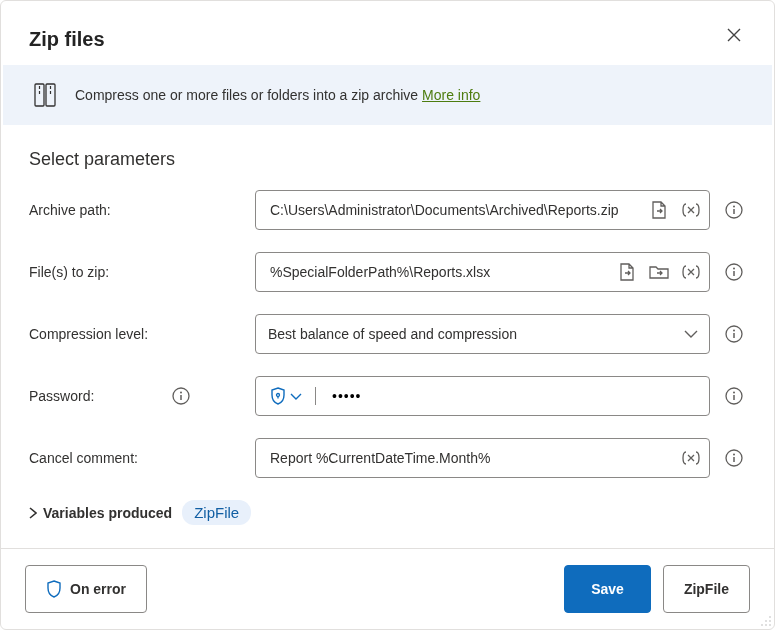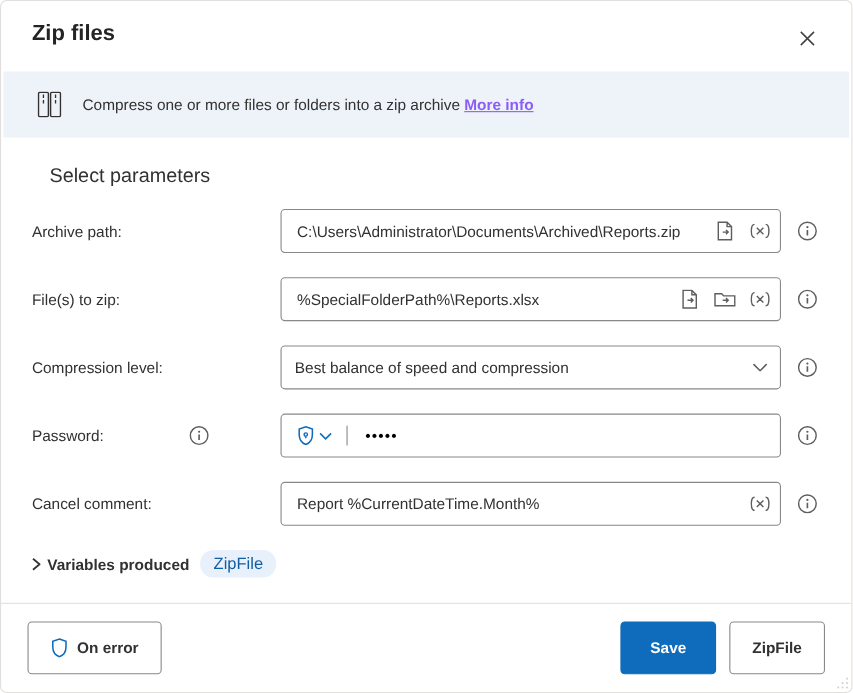--- a/index.html
+++ b/index.html
@@ -12,21 +12,21 @@
     width: 775px;
     height: 630px;
     border: 1px solid #e1dfdd;
     border-radius: 6px;
     display: flex;
     flex-direction: column;
     overflow: hidden;
   }
   .titlebar {
     display: flex;
-    align-items: flex-start;
+    align-items: flex-end;
     justify-content: space-between;
     padding: 18px 24px 12px 28px;
   }
   .titlebar h1 {
     font-size: 20px;
     font-weight: 600;
     margin: 0;
     color: #242424;
   }
   .close-btn {
@@ -45,34 +45,33 @@
   }
   .info-banner .banner-icon {
     width: 28px; height: 28px;
     display: flex; align-items: center; justify-content: center;
     flex-shrink: 0;
   }
   .info-banner .banner-text {
     color: #323130;
   }
   .info-banner a {
-    color: #8b5cf6;
+    color: #4d7c0f;
     text-decoration: underline;
     cursor: pointer;
-    font-weight: bold;
   }
   .content {
     flex: 1 1 auto;
     padding: 24px 28px 10px 28px;
     overflow-y: auto;
   }
   .section-title {
     font-size: 18px;
     color: #323130;
-    margin: 0 0 20px 16px;
+    margin: 0 0 20px 0;
     font-weight: 400;
   }
   .form-row {
     display: flex;
     align-items: center;
     margin-bottom: 22px;
     gap: 12px;
   }
   .form-label {
     width: 170px;

